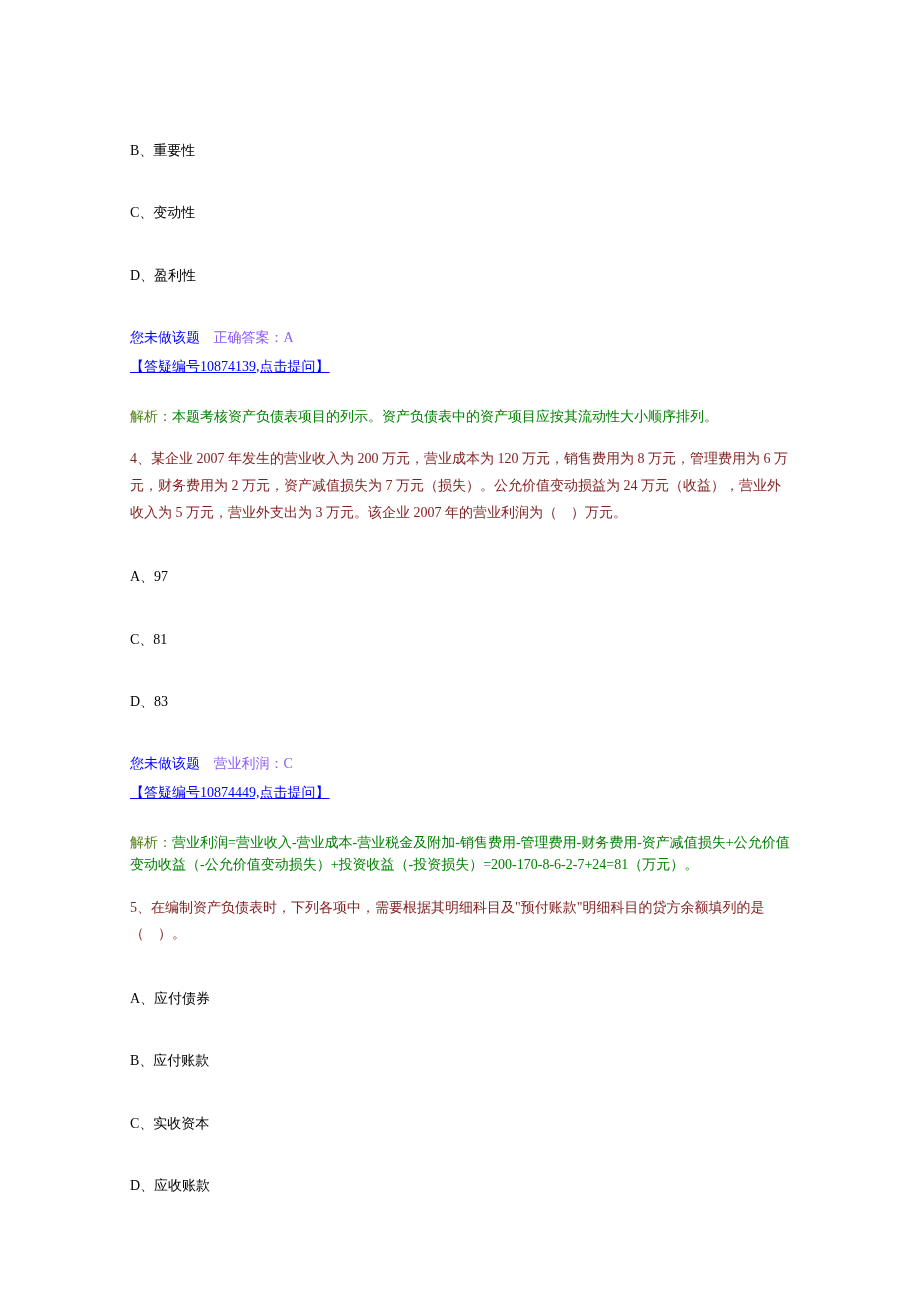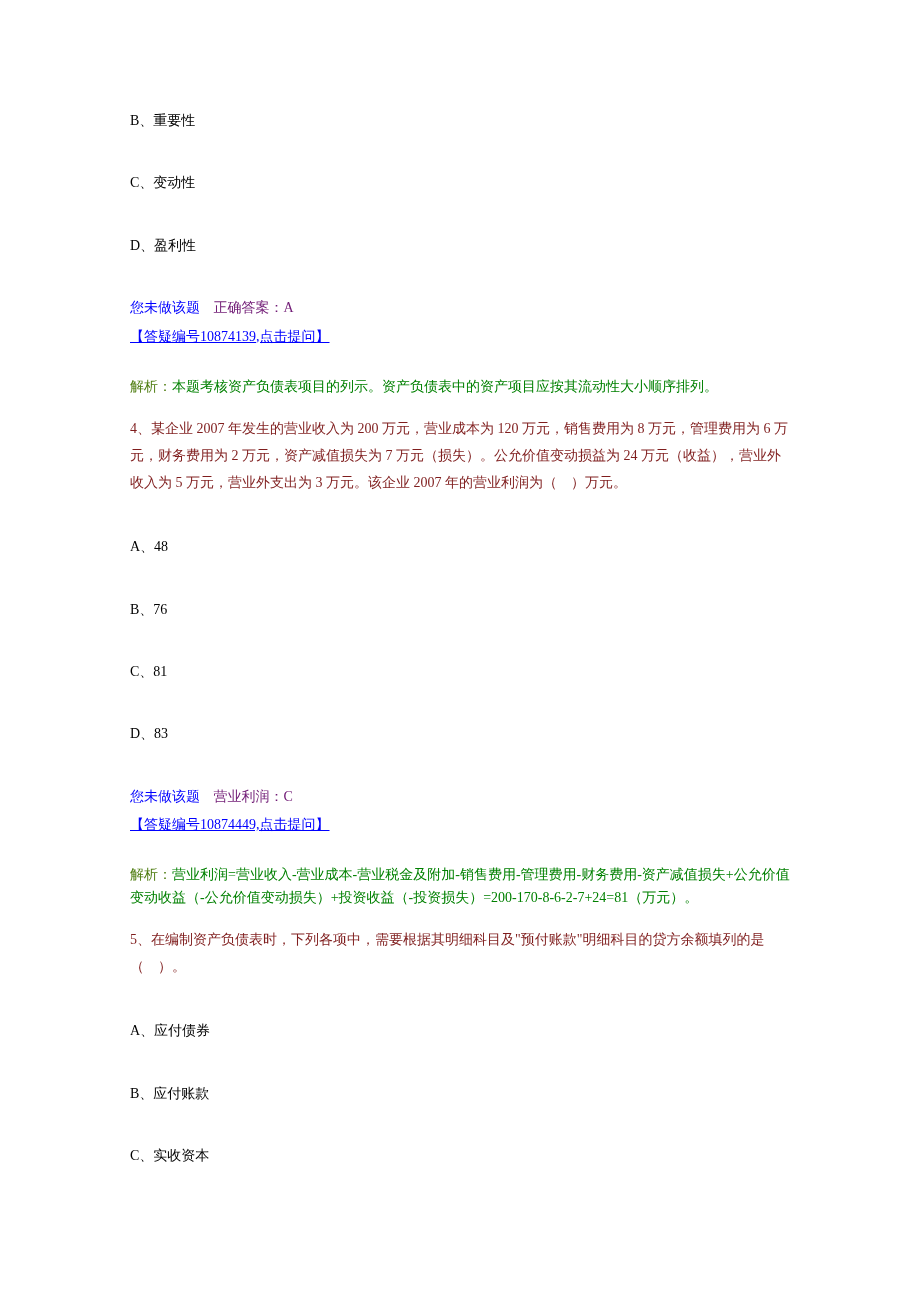--- a/index.html
+++ b/index.html
@@ -12,29 +12,30 @@
       line-height: 1.6;
     }
     .page {
       width: 920px;
       min-height: 1302px;
       padding: 110px 130px 60px 130px;
       box-sizing: border-box;
     }
     .option {
       margin-bottom: 40px;
+      margin-top: 30px;
     }
     .status-line {
       margin-bottom: 6px;
     }
     .not-done {
       color: #0000ff;
     }
     .correct-answer {
-      color: #701a75;
+      color: #8b5cf6;
       margin-left: 10px;
     }
     .qa-link {
       display: inline-block;
       margin-bottom: 28px;
     }
     .qa-link a {
       color: #0000ff;
     }
     .analysis {
@@ -68,22 +69,21 @@
     <a href="#">【答疑编号10874139,点击提问】</a>
   </div>
 
   <div class="analysis">
     <span class="analysis-label">解析：</span><span>本题考核资产负债表项目的列示。资产负债表中的资产项目应按其流动性大小顺序排列。</span>
   </div>
 
   
   <div class="question-stem">4、某企业 2007 年发生的营业收入为 200 万元，营业成本为 120 万元，销售费用为 8 万元，管理费用为 6 万元，财务费用为 2 万元，资产减值损失为 7 万元（损失）。公允价值变动损益为 24 万元（收益），营业外收入为 5 万元，营业外支出为 3 万元。该企业 2007 年的营业利润为（　）万元。</div>
 
-  <div class="option">A、48</div>
-  <div class="option">B、76</div>
+  <div class="option">A、97</div>
   <div class="option">C、81</div>
   <div class="option">D、83</div>
 
   <div class="status-line">
     <span class="not-done">您未做该题</span>
     <span class="correct-answer">营业利润：C</span>
   </div>
   <div class="qa-link">
     <a href="#">【答疑编号10874449,点击提问】</a>
   </div>
@@ -91,14 +91,15 @@
   <div class="analysis">
     <span class="analysis-label">解析：</span><span>营业利润=营业收入-营业成本-营业税金及附加-销售费用-管理费用-财务费用-资产减值损失+公允价值变动收益（-公允价值变动损失）+投资收益（-投资损失）=200-170-8-6-2-7+24=81（万元）。</span>
   </div>
 
   
   <div class="question-stem">5、在编制资产负债表时，下列各项中，需要根据其明细科目及"预付账款"明细科目的贷方余额填列的是（　）。</div>
 
   <div class="option">A、应付债券</div>
   <div class="option">B、应付账款</div>
   <div class="option">C、实收资本</div>
+  <div class="option">D、应收账款</div>
 
 </div>
 
 </body></html>

